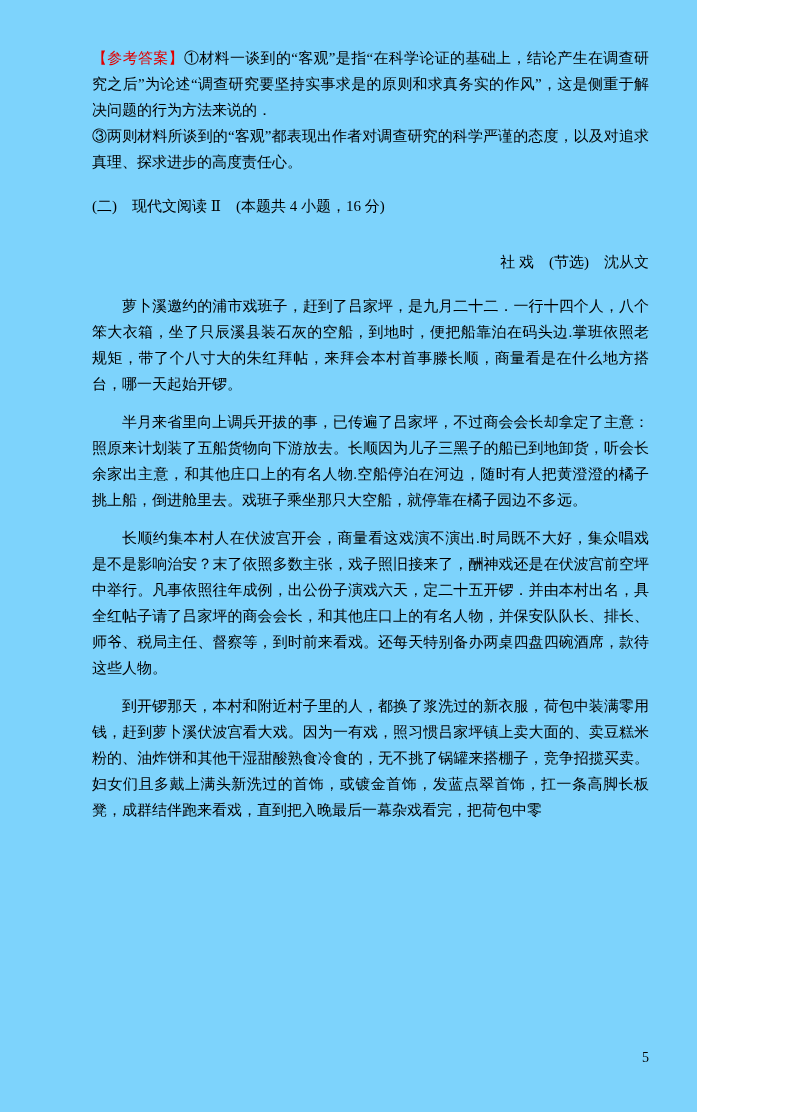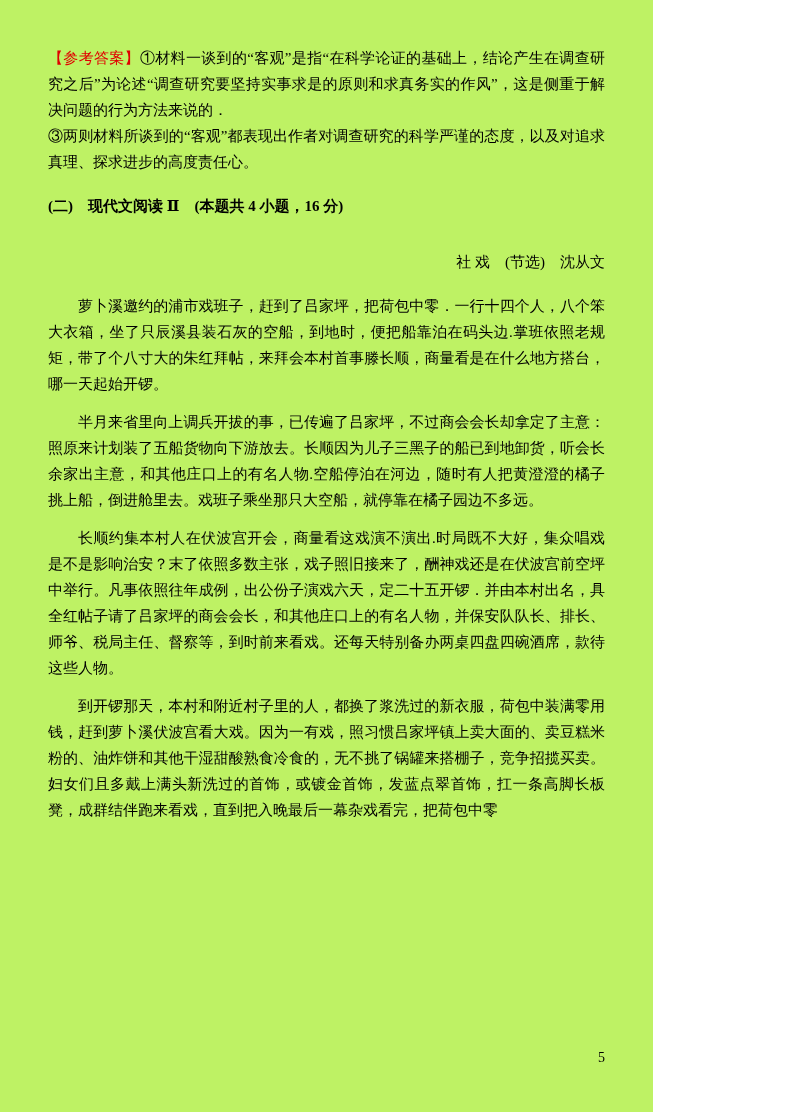--- a/index.html
+++ b/index.html
@@ -4,39 +4,40 @@
 <style>
   html, body {
     margin: 0;
     padding: 0;
     background: #ffffff;
   }
   .page {
     position: relative;
     width: 653px;
     height: 1112px;
-    background: #bef264;
+    background: #7dd3fc;
     overflow: hidden;
     font-family: "Liberation Serif", "DejaVu Serif", serif;
     color: #000000;
+    padding-left: 44px;
   }
   .content {
     padding: 45px 48px 0 48px;
     font-size: 15px;
     line-height: 26px;
     text-align: justify;
   }
   .content p {
     margin: 0;
   }
   .red-label {
     color: #e00000;
   }
   .section-heading {
-    font-weight: bold;
+    font-weight: normal;
     margin-top: 18px !important;
   }
   .instruction {
     margin-top: 30px !important;
   }
   .story-title {
     margin-top: 30px !important;
     text-align: right;
   }
   .story-para {
@@ -64,21 +65,21 @@
 
 
     <p>③两则材料所谈到的“客观”都表现出作者对调查研究的科学严谨的态度，以及对追求真理、探求进步的高度责任心。</p>
 
 
     <p class="section-heading">(二)　现代文阅读 Ⅱ　(本题共 4 小题，16 分)</p>
 
 
     <p class="story-title">社 戏　(节选)　沈从文</p>
 
-    <p class="story-para first">萝卜溪邀约的浦市戏班子，赶到了吕家坪，把荷包中零．一行十四个人，八个笨大衣箱，坐了只辰溪县装石灰的空船，到地时，便把船靠泊在码头边.掌班依照老规矩，带了个八寸大的朱红拜帖，来拜会本村首事滕长顺，商量看是在什么地方搭台，哪一天起始开锣。</p>
+    <p class="story-para first">萝卜溪邀约的浦市戏班子，赶到了吕家坪，是九月二十二．一行十四个人，八个笨大衣箱，坐了只辰溪县装石灰的空船，到地时，便把船靠泊在码头边.掌班依照老规矩，带了个八寸大的朱红拜帖，来拜会本村首事滕长顺，商量看是在什么地方搭台，哪一天起始开锣。</p>
 
     <p class="story-para">半月来省里向上调兵开拔的事，已传遍了吕家坪，不过商会会长却拿定了主意：照原来计划装了五船货物向下游放去。长顺因为儿子三黑子的船已到地卸货，听会长余家出主意，和其他庄口上的有名人物.空船停泊在河边，随时有人把黄澄澄的橘子挑上船，倒进舱里去。戏班子乘坐那只大空船，就停靠在橘子园边不多远。</p>
 
 
     <p class="story-para">长顺约集本村人在伏波宫开会，商量看这戏演不演出.时局既不大好，集众唱戏是不是影响治安？末了依照多数主张，戏子照旧接来了，酬神戏还是在伏波宫前空坪中举行。凡事依照往年成例，出公份子演戏六天，定二十五开锣．并由本村出名，具全红帖子请了吕家坪的商会会长，和其他庄口上的有名人物，并保安队队长、排长、师爷、税局主任、督察等，到时前来看戏。还每天特别备办两桌四盘四碗酒席，款待这些人物。</p>
 
     <p class="story-para">到开锣那天，本村和附近村子里的人，都换了浆洗过的新衣服，荷包中装满零用钱，赶到萝卜溪伏波宫看大戏。因为一有戏，照习惯吕家坪镇上卖大面的、卖豆糕米粉的、油炸饼和其他干湿甜酸熟食冷食的，无不挑了锅罐来搭棚子，竞争招揽买卖。妇女们且多戴上满头新洗过的首饰，或镀金首饰，发蓝点翠首饰，扛一条高脚长板凳，成群结伴跑来看戏，直到把入晚最后一幕杂戏看完，把荷包中零</p>
 
   </div>
 

